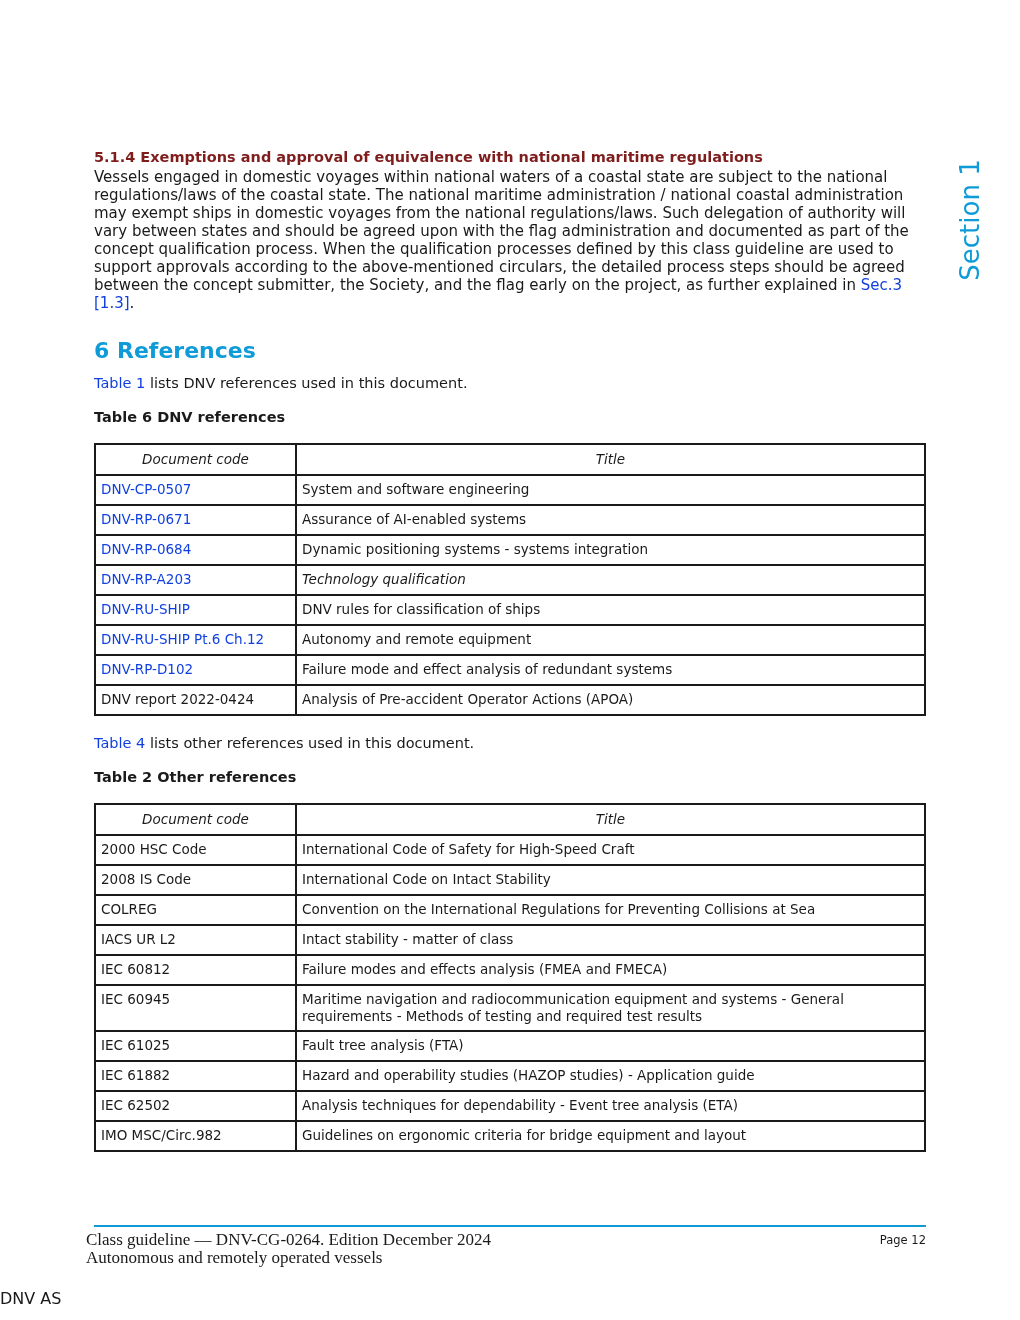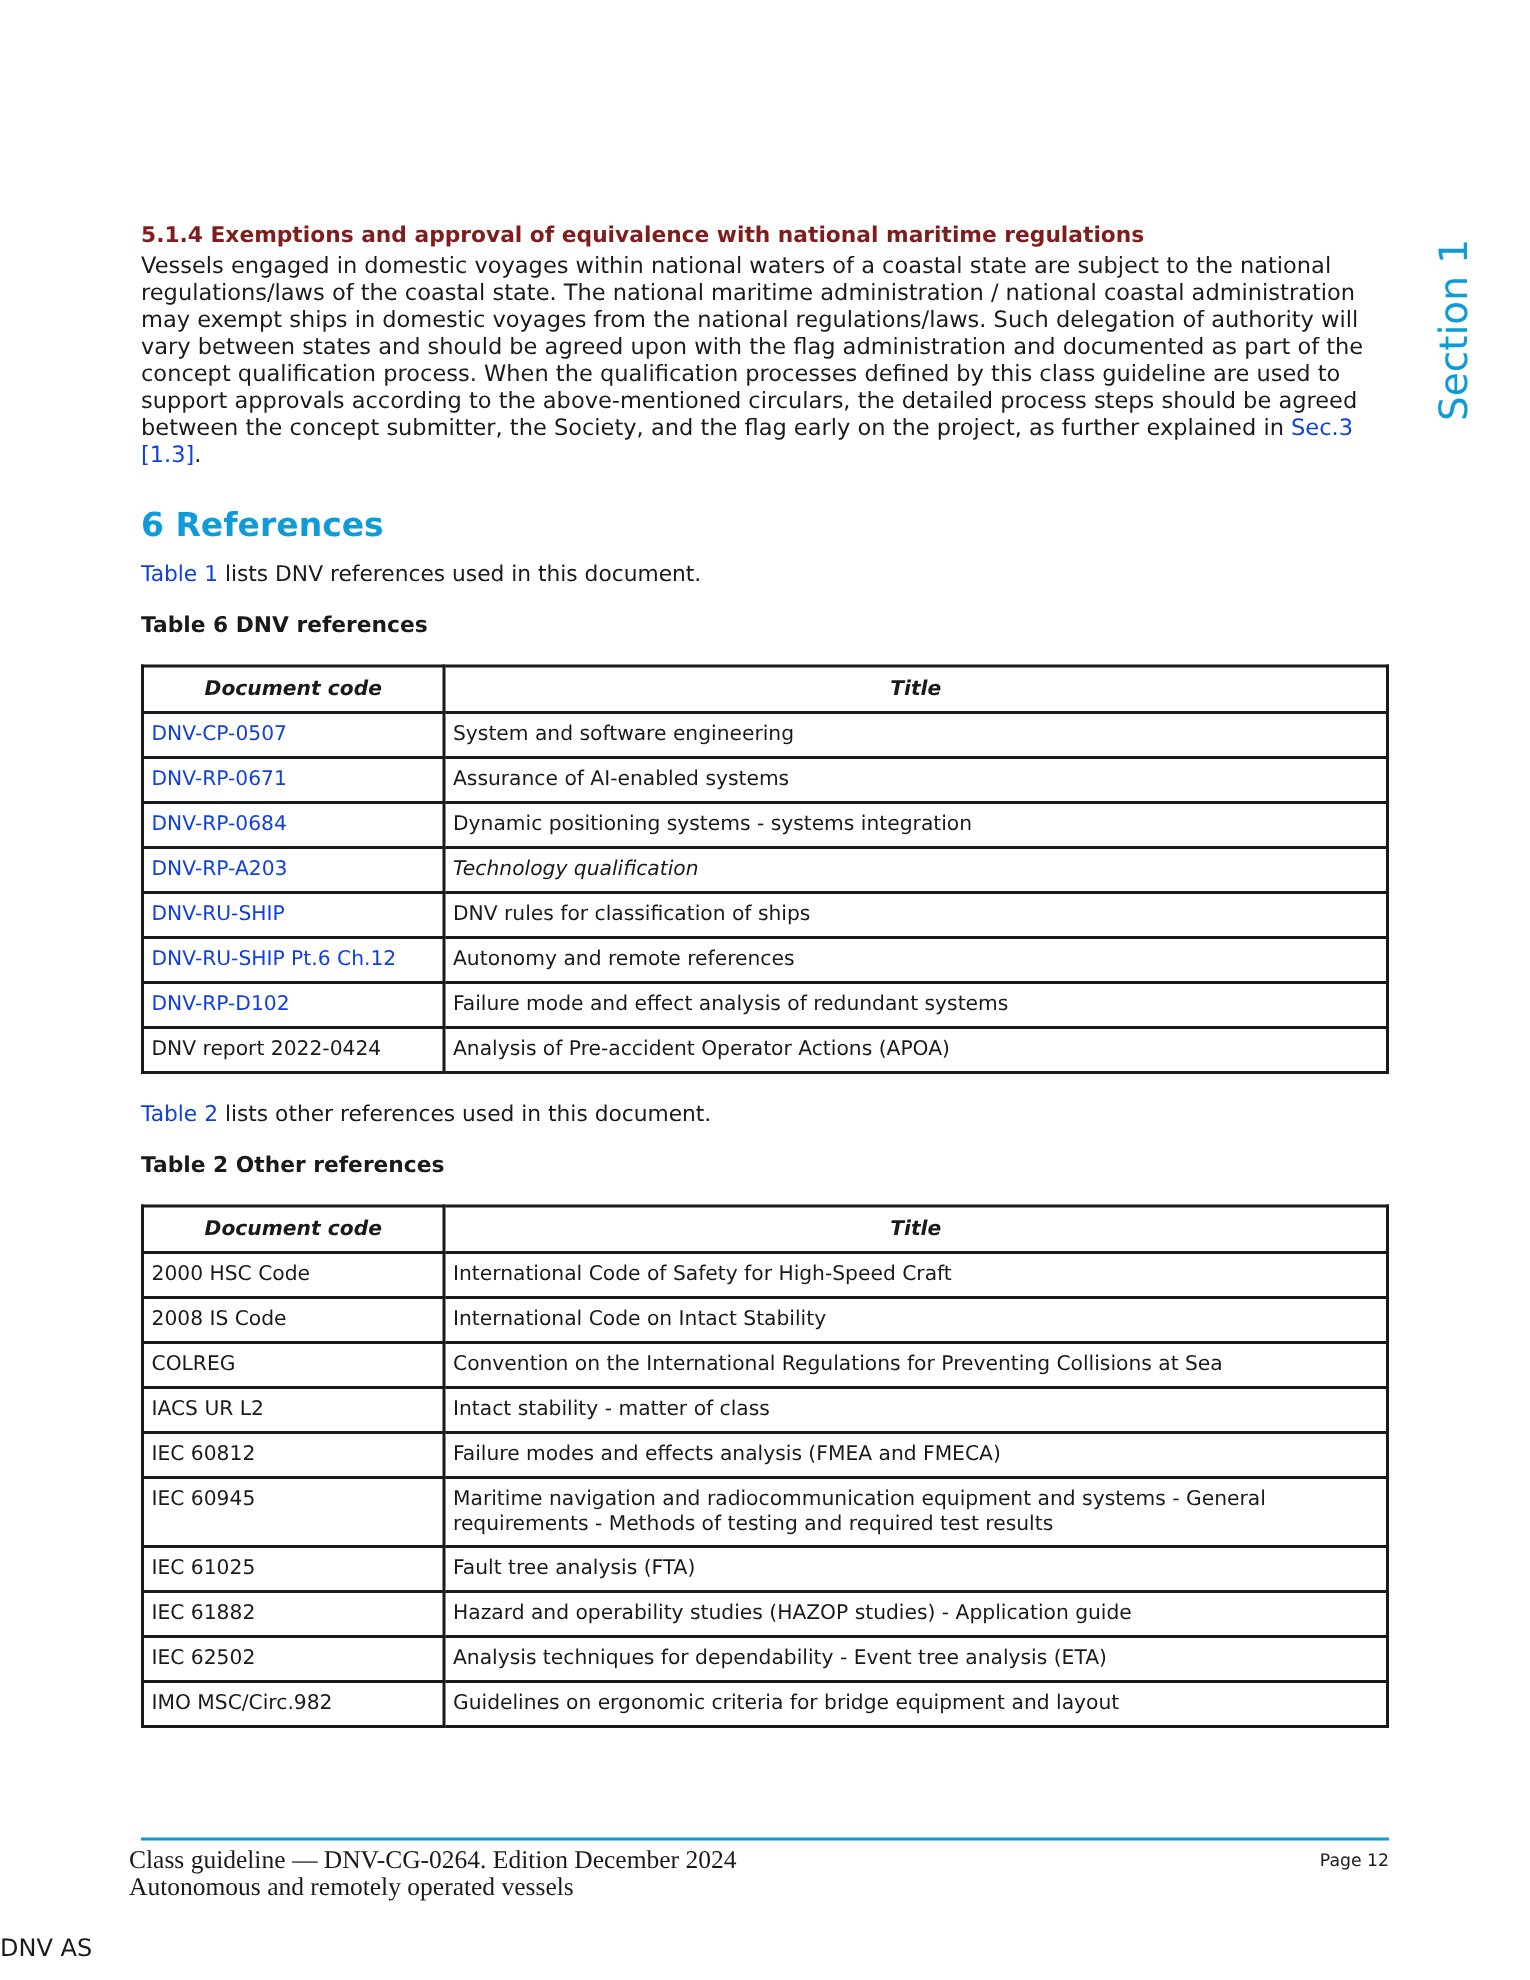--- a/index.html
+++ b/index.html
@@ -27,21 +27,21 @@
     }
 
     table.ref {
       width: 832px; border-collapse: collapse; margin-top: 17px; font-size: 13.5px;
     }
     table.ref th, table.ref td {
       border: 2px solid #1a1a1a; padding: 5px 16px 5px 5px; text-align: left;
       vertical-align: top; line-height: 17px;
     }
     table.ref th {
-      font-weight: bold; font-style: italic; text-align: center; padding: 6px 5px;
+      font-weight: normal; font-style: italic; text-align: center; padding: 6px 5px;
     }
     table.ref td.code { width: 178px; }
     table.ref td.italic { font-style: italic; }
     table.ref tr { height: 30px; }
 
     .section-tab {
       position: absolute; left: 950px; top: 150px; width: 40px; height: 140px;
     }
     .section-tab span {
       position: absolute; left: 50%; top: 50%;
@@ -104,34 +104,34 @@
           <tr>
             <td class="code"><a href="#" class="link">DNV-RP-A203</a></td>
             <td class="italic"><span>Technology qualification</span></td>
           </tr>
           <tr>
             <td class="code"><a href="#" class="link">DNV-RU-SHIP</a></td>
             <td><span>DNV rules for classification of ships</span></td>
           </tr>
           <tr>
             <td class="code"><a href="#" class="link">DNV-RU-SHIP Pt.6 Ch.12</a></td>
-            <td><span>Autonomy and remote references</span></td>
+            <td><span>Autonomy and remote equipment</span></td>
           </tr>
           <tr>
             <td class="code"><a href="#" class="link">DNV-RP-D102</a></td>
             <td><span>Failure mode and effect analysis of redundant systems</span></td>
           </tr>
           <tr>
             <td class="code"><span>DNV report 2022-0424</span></td>
             <td><span>Analysis of Pre-accident Operator Actions (APOA)</span></td>
           </tr>
         </tbody>
     </table>
 
-    <p class="intro" style="margin-top:18px"><a href="#" class="link">Table 2</a><span> lists other references used in this document.</span></p>
+    <p class="intro" style="margin-top:18px"><a href="#" class="link">Table 4</a><span> lists other references used in this document.</span></p>
     <div class="table-caption">Table 2 Other references</div>
 
     <table class="ref">
       <thead>
         <tr>
           <th>Document code</th>
           <th>Title</th>
         </tr>
       </thead>
       <tbody id="table2-body">

